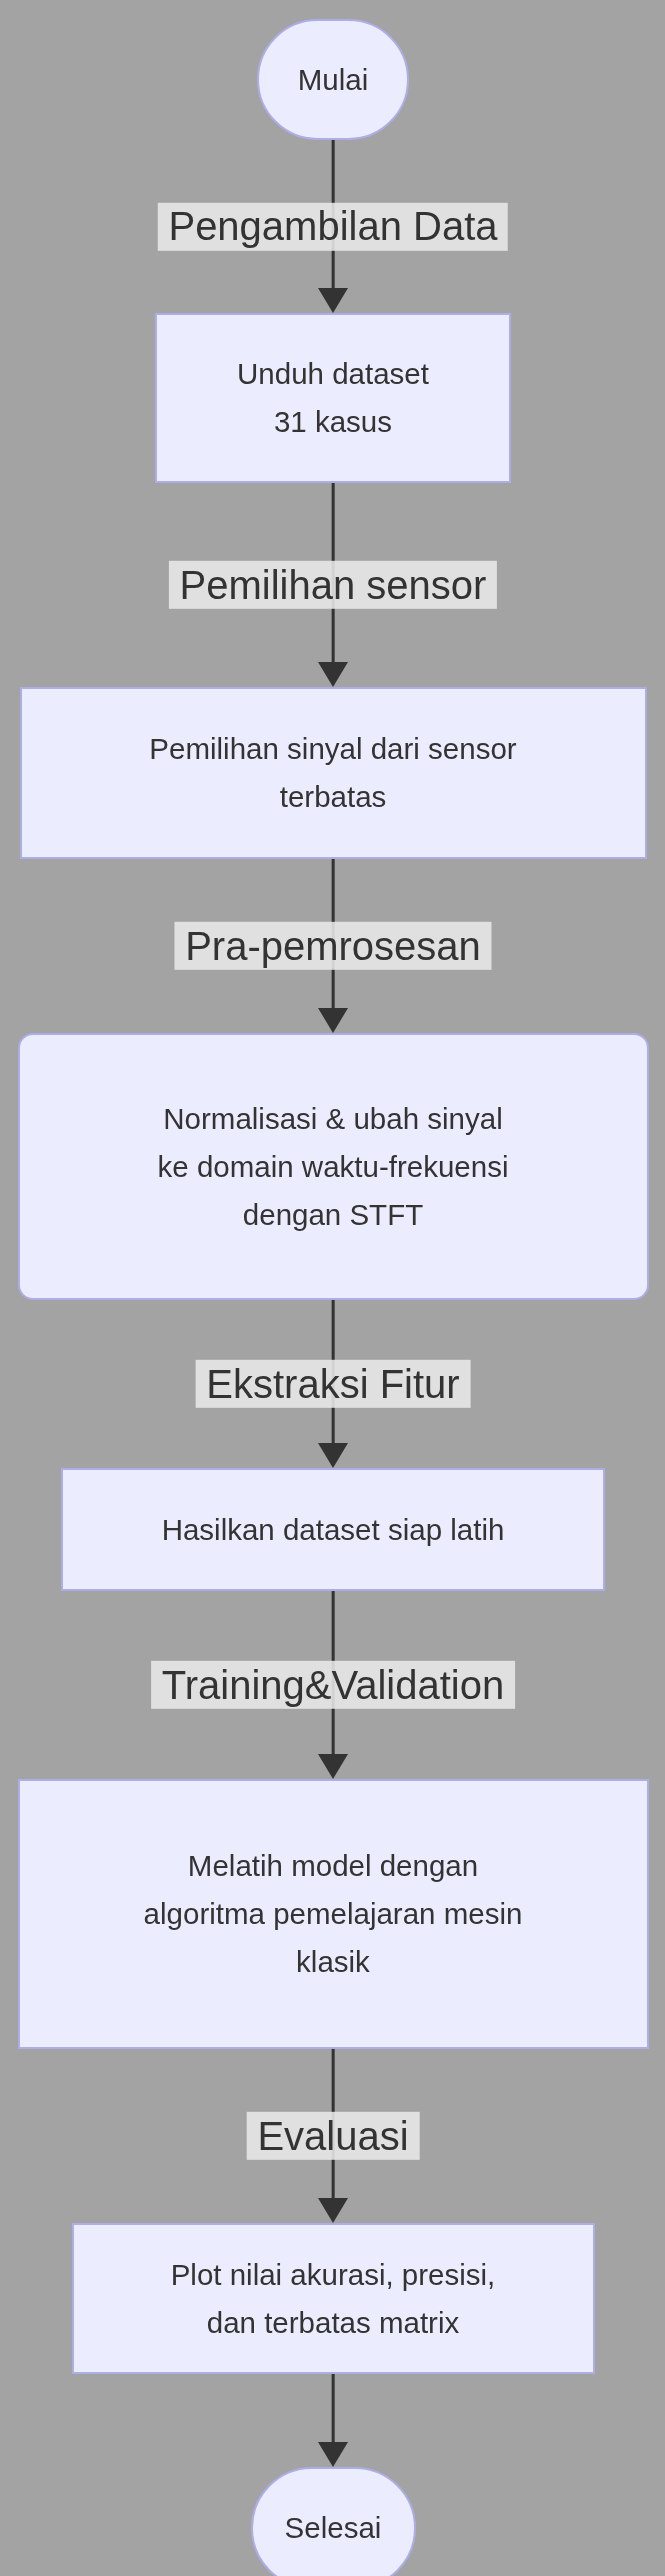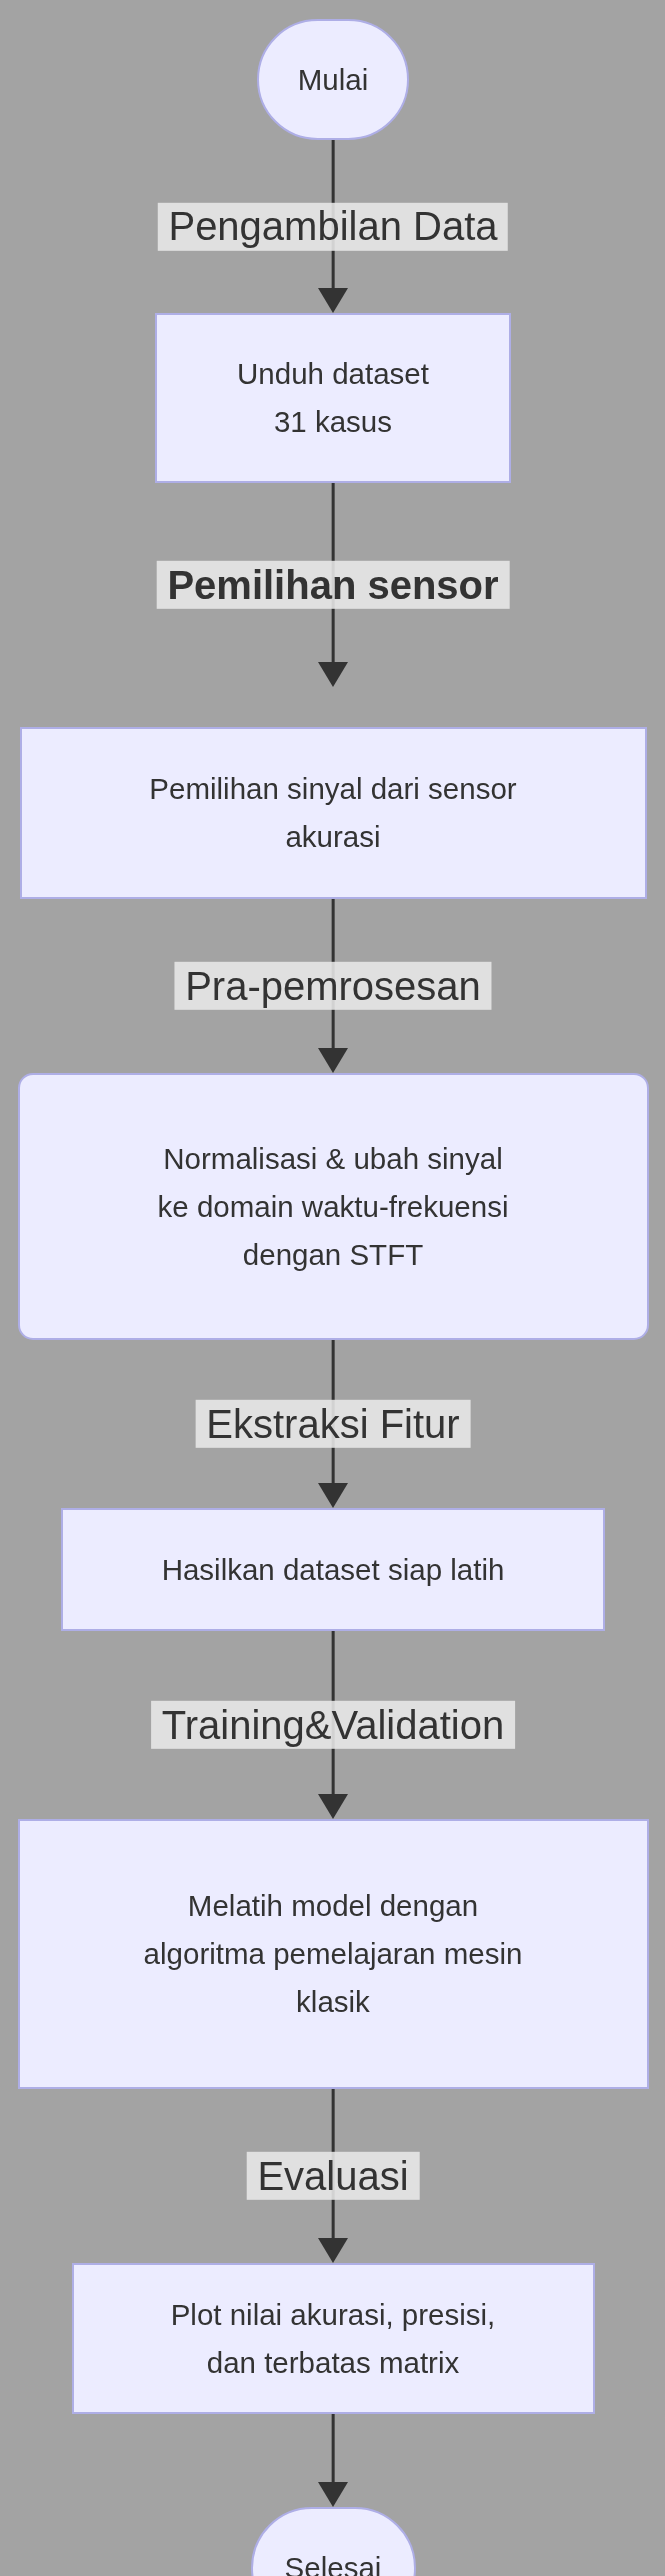--- a/index.html
+++ b/index.html
@@ -92,29 +92,29 @@
     <div class="edge-line"></div>
     <div class="arrowhead"></div>
     <div class="edge-label">Pengambilan Data</div>
   </div>
 
   <div class="node" style="width:356px;height:170px;">
     <div class="node-line">Unduh dataset</div>
     <div class="node-line">31 kasus</div>
   </div>
 
-  <div class="connector" style="height:204px;font-weight:bold;">
+  <div class="connector" style="height:204px;">
     <div class="edge-line"></div>
     <div class="arrowhead"></div>
     <div class="edge-label">Pemilihan sensor</div>
   </div>
 
-  <div class="node" style="width:627px;height:172px;margin-top:40px;">
+  <div class="node" style="width:627px;height:172px;">
     <div class="node-line">Pemilihan sinyal dari sensor</div>
-    <div class="node-line">akurasi</div>
+    <div class="node-line">terbatas</div>
   </div>
 
   <div class="connector" style="height:174px;padding-left:12px;">
     <div class="edge-line"></div>
     <div class="arrowhead"></div>
     <div class="edge-label">Pra-pemrosesan</div>
   </div>
 
   <div class="node" style="width:631px;height:267px;border-radius:15px;">
     <div class="node-line">Normalisasi &amp; ubah sinyal</div>

